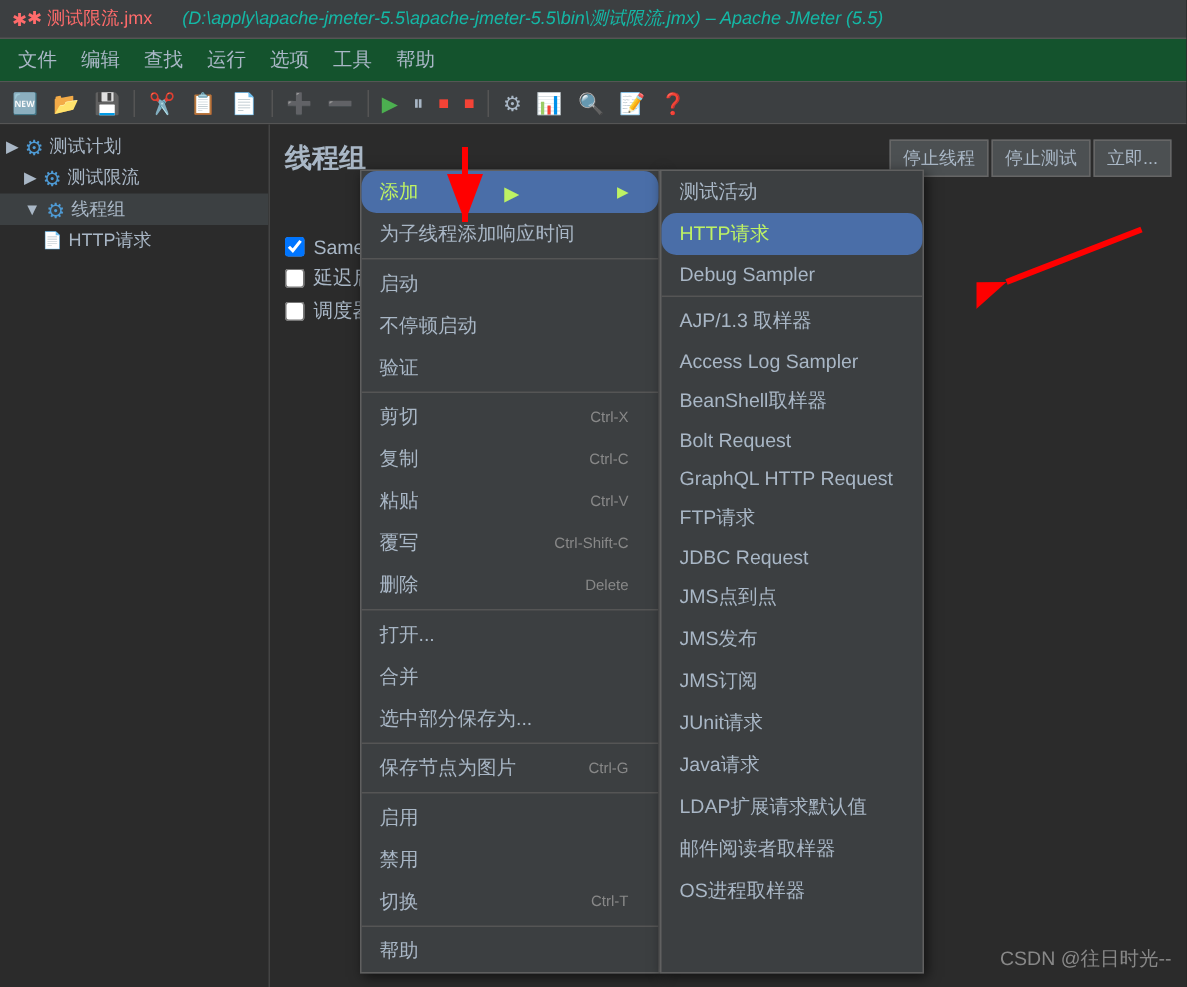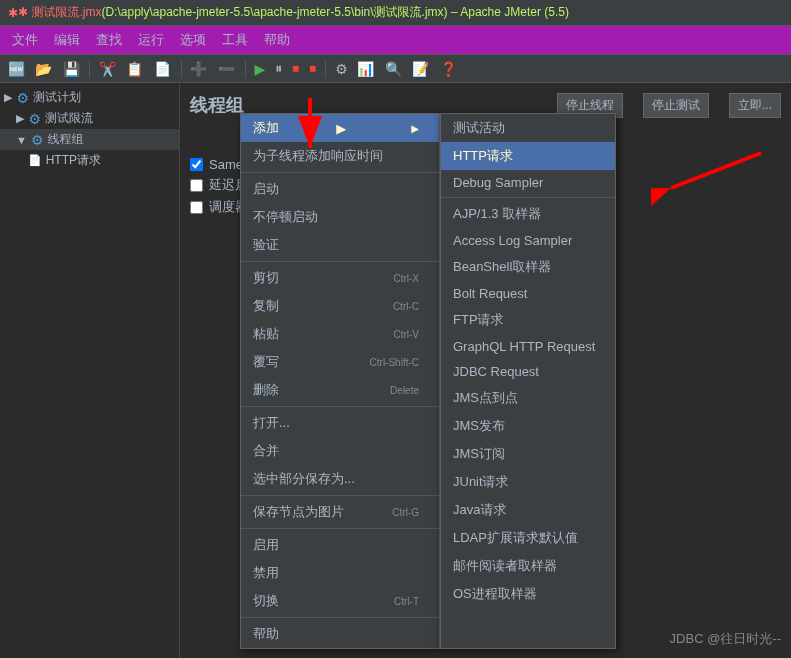--- a/index.html
+++ b/index.html
@@ -16,25 +16,25 @@
     
     .title-bar {
       background: #3c3f41;
       color: #ff6b6b;
       padding: 4px 8px;
       font-size: 12px;
       display: flex;
       align-items: center;
       border-bottom: 1px solid #555;
     }
-    .title-bar span.path { color: #bef264; margin-left: 0; }
+    .title-bar span.path { color: #14b8a6; margin-left: 20px; font-style: italic; }
 
     
     .menu-bar {
-      background: #a21caf;
+      background: #14532d;
       display: flex;
       align-items: center;
       padding: 2px 4px;
       border-bottom: 1px solid #555;
     }
     .menu-bar .menu-item {
       color: #a9b7c6;
       padding: 3px 8px;
       cursor: pointer;
       font-size: 13px;
@@ -137,21 +137,21 @@
     .ctx-menu-item {
       padding: 5px 20px 5px 12px;
       color: #a9b7c6;
       cursor: pointer;
       font-size: 13px;
       display: flex;
       align-items: center;
       justify-content: space-between;
       white-space: nowrap;
     }
-    .ctx-menu-item.highlighted { background: #4a6ea8; color: #fef9c3; }
+    .ctx-menu-item.highlighted { background: #4a6ea8; color: #bef264; border-radius: 10px; }
     .ctx-menu-item.has-sub::after { content: '▶'; font-size: 10px; margin-left: 8px; }
     .ctx-menu-item .shortcut { color: #888; font-size: 10px; margin-left: 20px; }
     .ctx-menu-separator { height: 1px; background: #555; margin: 2px 0; }
 
     
     .watermark {
       position: absolute;
       bottom: 10px;
       right: 10px;
       color: #888;
@@ -229,21 +229,21 @@
     </div>
     <div class="tree-item indent2">
       <span class="icon">📄</span>
       <span>HTTP请求</span>
     </div>
   </div>
 
   <div class="right-panel">
     <div class="panel-header">线程组</div>
 
-    <div style="position:absolute; top:10px; right:10px; display:flex; gap:20px; align-items:center;">
+    <div style="position:absolute; top:10px; right:10px; display:flex; gap:2px; align-items:center;">
       <button class="stop-btn">停止线程</button>
       <button class="stop-btn">停止测试</button>
       <button class="stop-btn">立即...</button>
     </div>
 
     <div style="margin-top:40px;">
       <div class="check-row">
         <input type="checkbox" checked="" style="">
         <span>Same user</span>
       </div>
@@ -313,22 +313,22 @@
 
       <div class="ctx-menu" style="min-width:160px; margin-top:0;">
         <div class="ctx-menu-item">测试活动</div>
         <div class="ctx-menu-item highlighted">HTTP请求</div>
         <div class="ctx-menu-item">Debug Sampler</div>
         <div class="ctx-menu-separator"></div>
         <div class="ctx-menu-item">AJP/1.3 取样器</div>
         <div class="ctx-menu-item">Access Log Sampler</div>
         <div class="ctx-menu-item">BeanShell取样器</div>
         <div class="ctx-menu-item">Bolt Request</div>
+        <div class="ctx-menu-item">GraphQL HTTP Request</div>
         <div class="ctx-menu-item">FTP请求</div>
-        <div class="ctx-menu-item">GraphQL HTTP Request</div>
         <div class="ctx-menu-item">JDBC Request</div>
         <div class="ctx-menu-item">JMS点到点</div>
         <div class="ctx-menu-item">JMS发布</div>
         <div class="ctx-menu-item">JMS订阅</div>
         <div class="ctx-menu-item">JUnit请求</div>
         <div class="ctx-menu-item">Java请求</div>
         <div class="ctx-menu-item">LDAP扩展请求默认值</div>
         <div class="ctx-menu-item">邮件阅读者取样器</div>
         <div class="ctx-menu-item">OS进程取样器</div>
 
@@ -351,13 +351,13 @@
           <polygon points="8 0, 0 3, 8 6" fill="#ff0000"></polygon>
         </marker>
       </defs>
       <line x1="110" y1="10" x2="20" y2="45" stroke="#ff0000" stroke-width="4" marker-end="url(#arrowhead2)"></line>
     </svg>
 
   </div>
 
 </div>
 
-<div class="watermark">JDBC @往日时光--</div>
+<div class="watermark">CSDN @往日时光--</div>
 
 </body></html>

